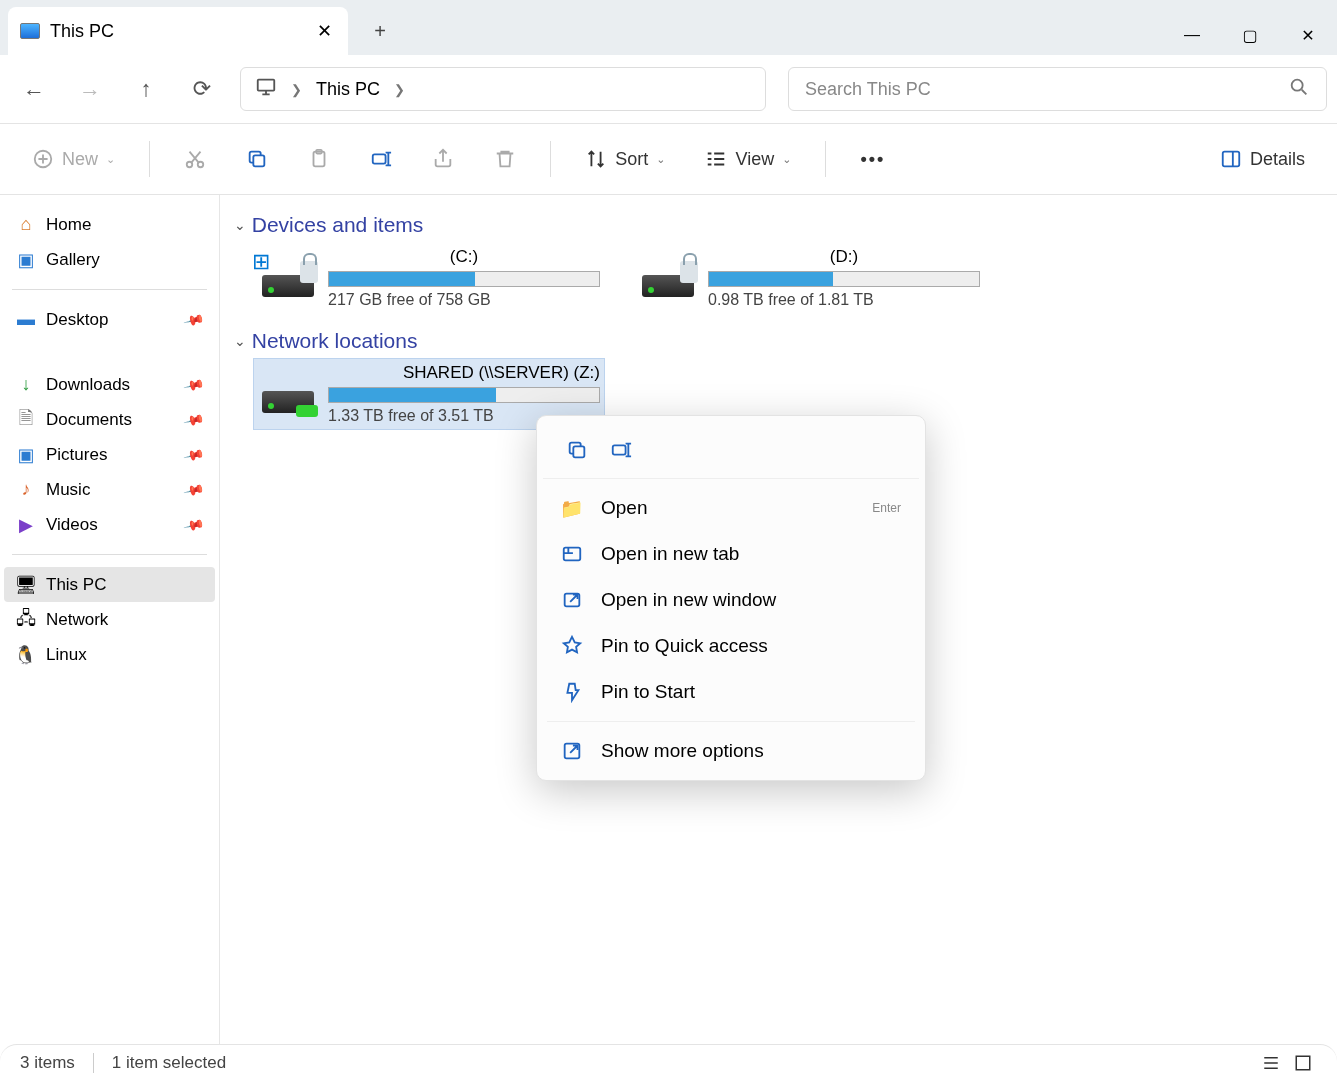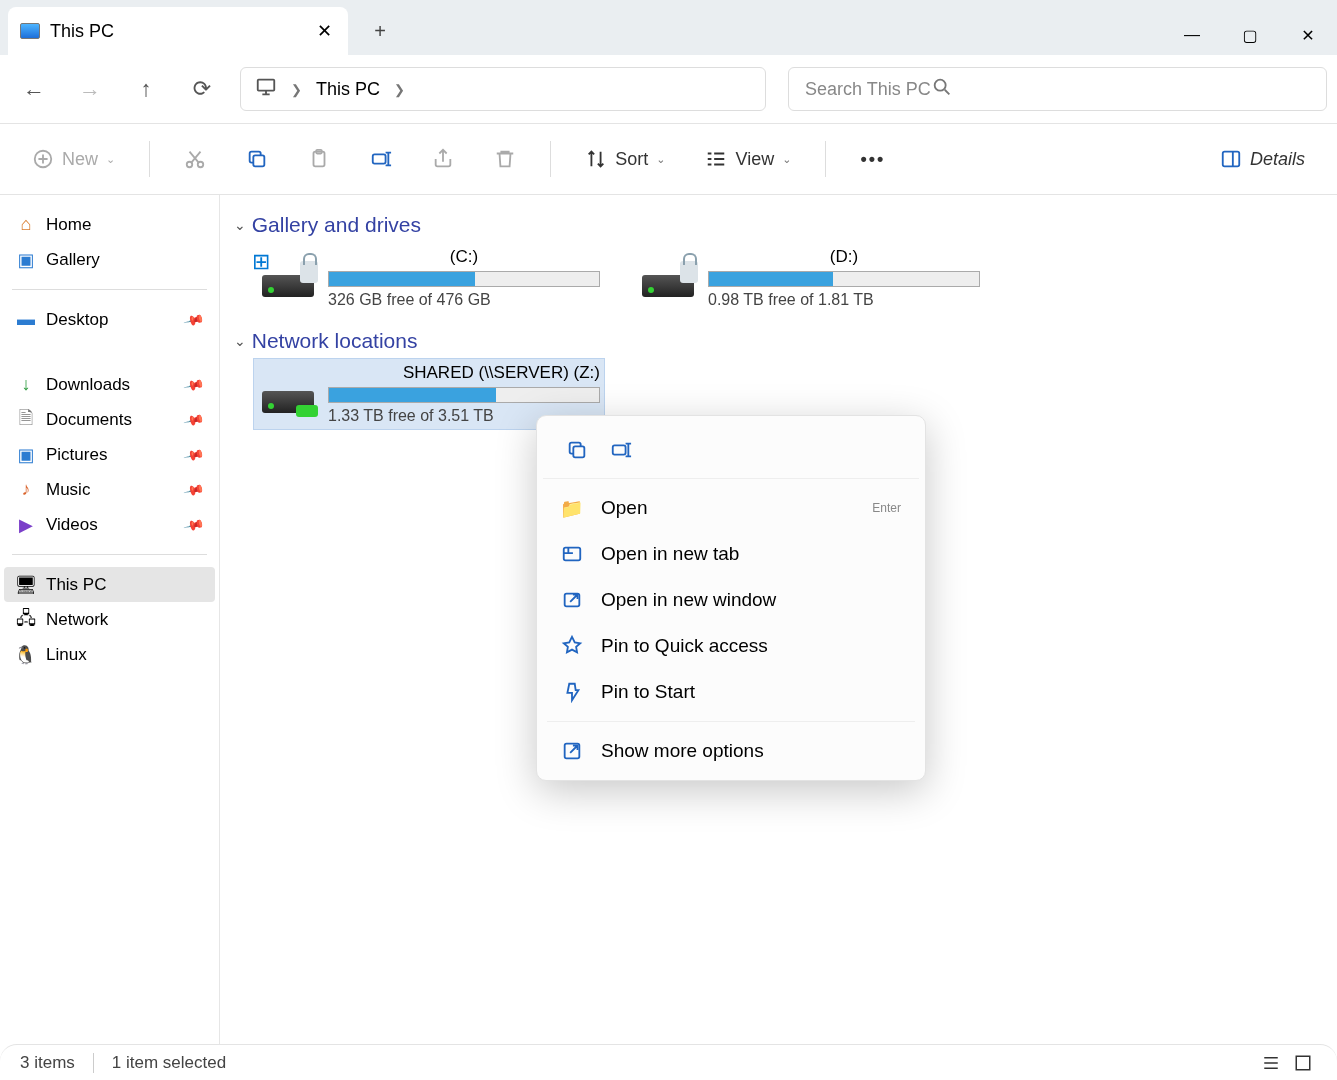--- a/index.html
+++ b/index.html
@@ -14,28 +14,28 @@
   .newtab { width: 28px; text-align: center; font-size: 20px; color: #444; padding-bottom: 12px; margin-left: 18px; }
   .winctrls { margin-left: auto; display: flex; }
   .winbtn { width: 58px; height: 40px; display: flex; align-items: center; justify-content: center; font-size: 16px; }
 
   
   .navrow { height: 68px; background: #fff; display: flex; align-items: center; padding: 0 10px; gap: 8px; }
   .navbtn { width: 48px; height: 48px; display: flex; align-items: center; justify-content: center; font-size: 22px; color: #555; border-radius: 4px; }
   .addrbar { flex: 0 0 526px; height: 44px; border: 1px solid #ddd; border-radius: 6px; display: flex; align-items: center; gap: 14px; padding: 0 14px; margin-left: 6px; }
   .addrbar .crumb { font-size: 18px; }
   .addrbar .chev { color: #777; font-size: 13px; }
-  .searchbox { flex: 1; height: 44px; border: 1px solid #ddd; border-radius: 6px; display: flex; align-items: center; padding: 0 16px; margin-left: 14px; color: #888; font-size: 18px; justify-content: flex-start; }
+  .searchbox { flex: 1; height: 44px; border: 1px solid #ddd; border-radius: 6px; display: flex; align-items: center; padding: 0 16px; margin-left: 14px; color: #888; font-size: 18px; justify-content: space-between; }
 
   
   .cmdbar { height: 72px; border-top: 1px solid #e4e4e4; border-bottom: 1px solid #e4e4e4; display: flex; align-items: center; padding: 0 20px; gap: 16px; }
   .cmditem { height: 44px; display: flex; align-items: center; justify-content: center; padding: 0 12px; gap: 8px; font-size: 18px; color: #333; }
   .cmditem.disabled { color: #aaa; }
   .divider { width: 1px; height: 36px; background: #ddd; margin: 0 6px; }
-  .cmd-right { margin-left: auto; display: flex; align-items: center; font-style: italic; }
+  .cmd-right { margin-left: auto; display: flex; align-items: center; }
   svg.ico { width: 22px; height: 22px; }
 
   
   .body { display: flex; height: calc(100% - 55px - 68px - 72px - 36px); }
   .sidebar { width: 220px; border-right: 1px solid #e6e6e6; padding: 12px 4px; }
   .side-item { display: flex; align-items: center; gap: 10px; height: 35px; padding: 0 12px; font-size: 17px; border-radius: 4px; }
   .side-item.sel { background: #e5e5e5; }
   .pin { margin-left: auto; color: #999; font-size: 14px; transform: rotate(30deg); }
   .side-sep { border-top: 1px solid #ddd; margin: 12px 8px; }
   .sico { width: 20px; height: 20px; display: flex; align-items: center; justify-content: center; font-size: 18px; }
@@ -244,36 +244,36 @@
     </div>
     <div class="side-item">
       <span class="sico">🐧</span>
       <span>Linux</span>
     </div>
   </div>
 
   <div class="content">
     <div class="group-hdr">
       <span class="gch">⌄</span>
-      <span>Gallery and drives</span>
+      <span>Devices and items</span>
     </div>
     <div class="drives">
       <div class="drive">
         <div class="drive-icon" style="position:relative">
           <span style="position:absolute;left:-6px;top:2px;color:#0078d4;font-size:22px">⊞</span>
           <div class="drive-icon-body">
               <span class="lock"></span>
             </div>
         </div>
         <div class="drive-info">
           <div class="drive-name">(C:)</div>
           <div class="drive-bar">
               <div class="drive-fill" style="width:54%"></div>
             </div>
-          <div class="drive-free">326 GB free of 476 GB</div>
+          <div class="drive-free">217 GB free of 758 GB</div>
         </div>
       </div>
       <div class="drive">
         <div class="drive-icon" style="position:relative">
           <div class="drive-icon-body">
               <span class="lock"></span>
             </div>
         </div>
         <div class="drive-info">
           <div class="drive-name">(D:)</div>

